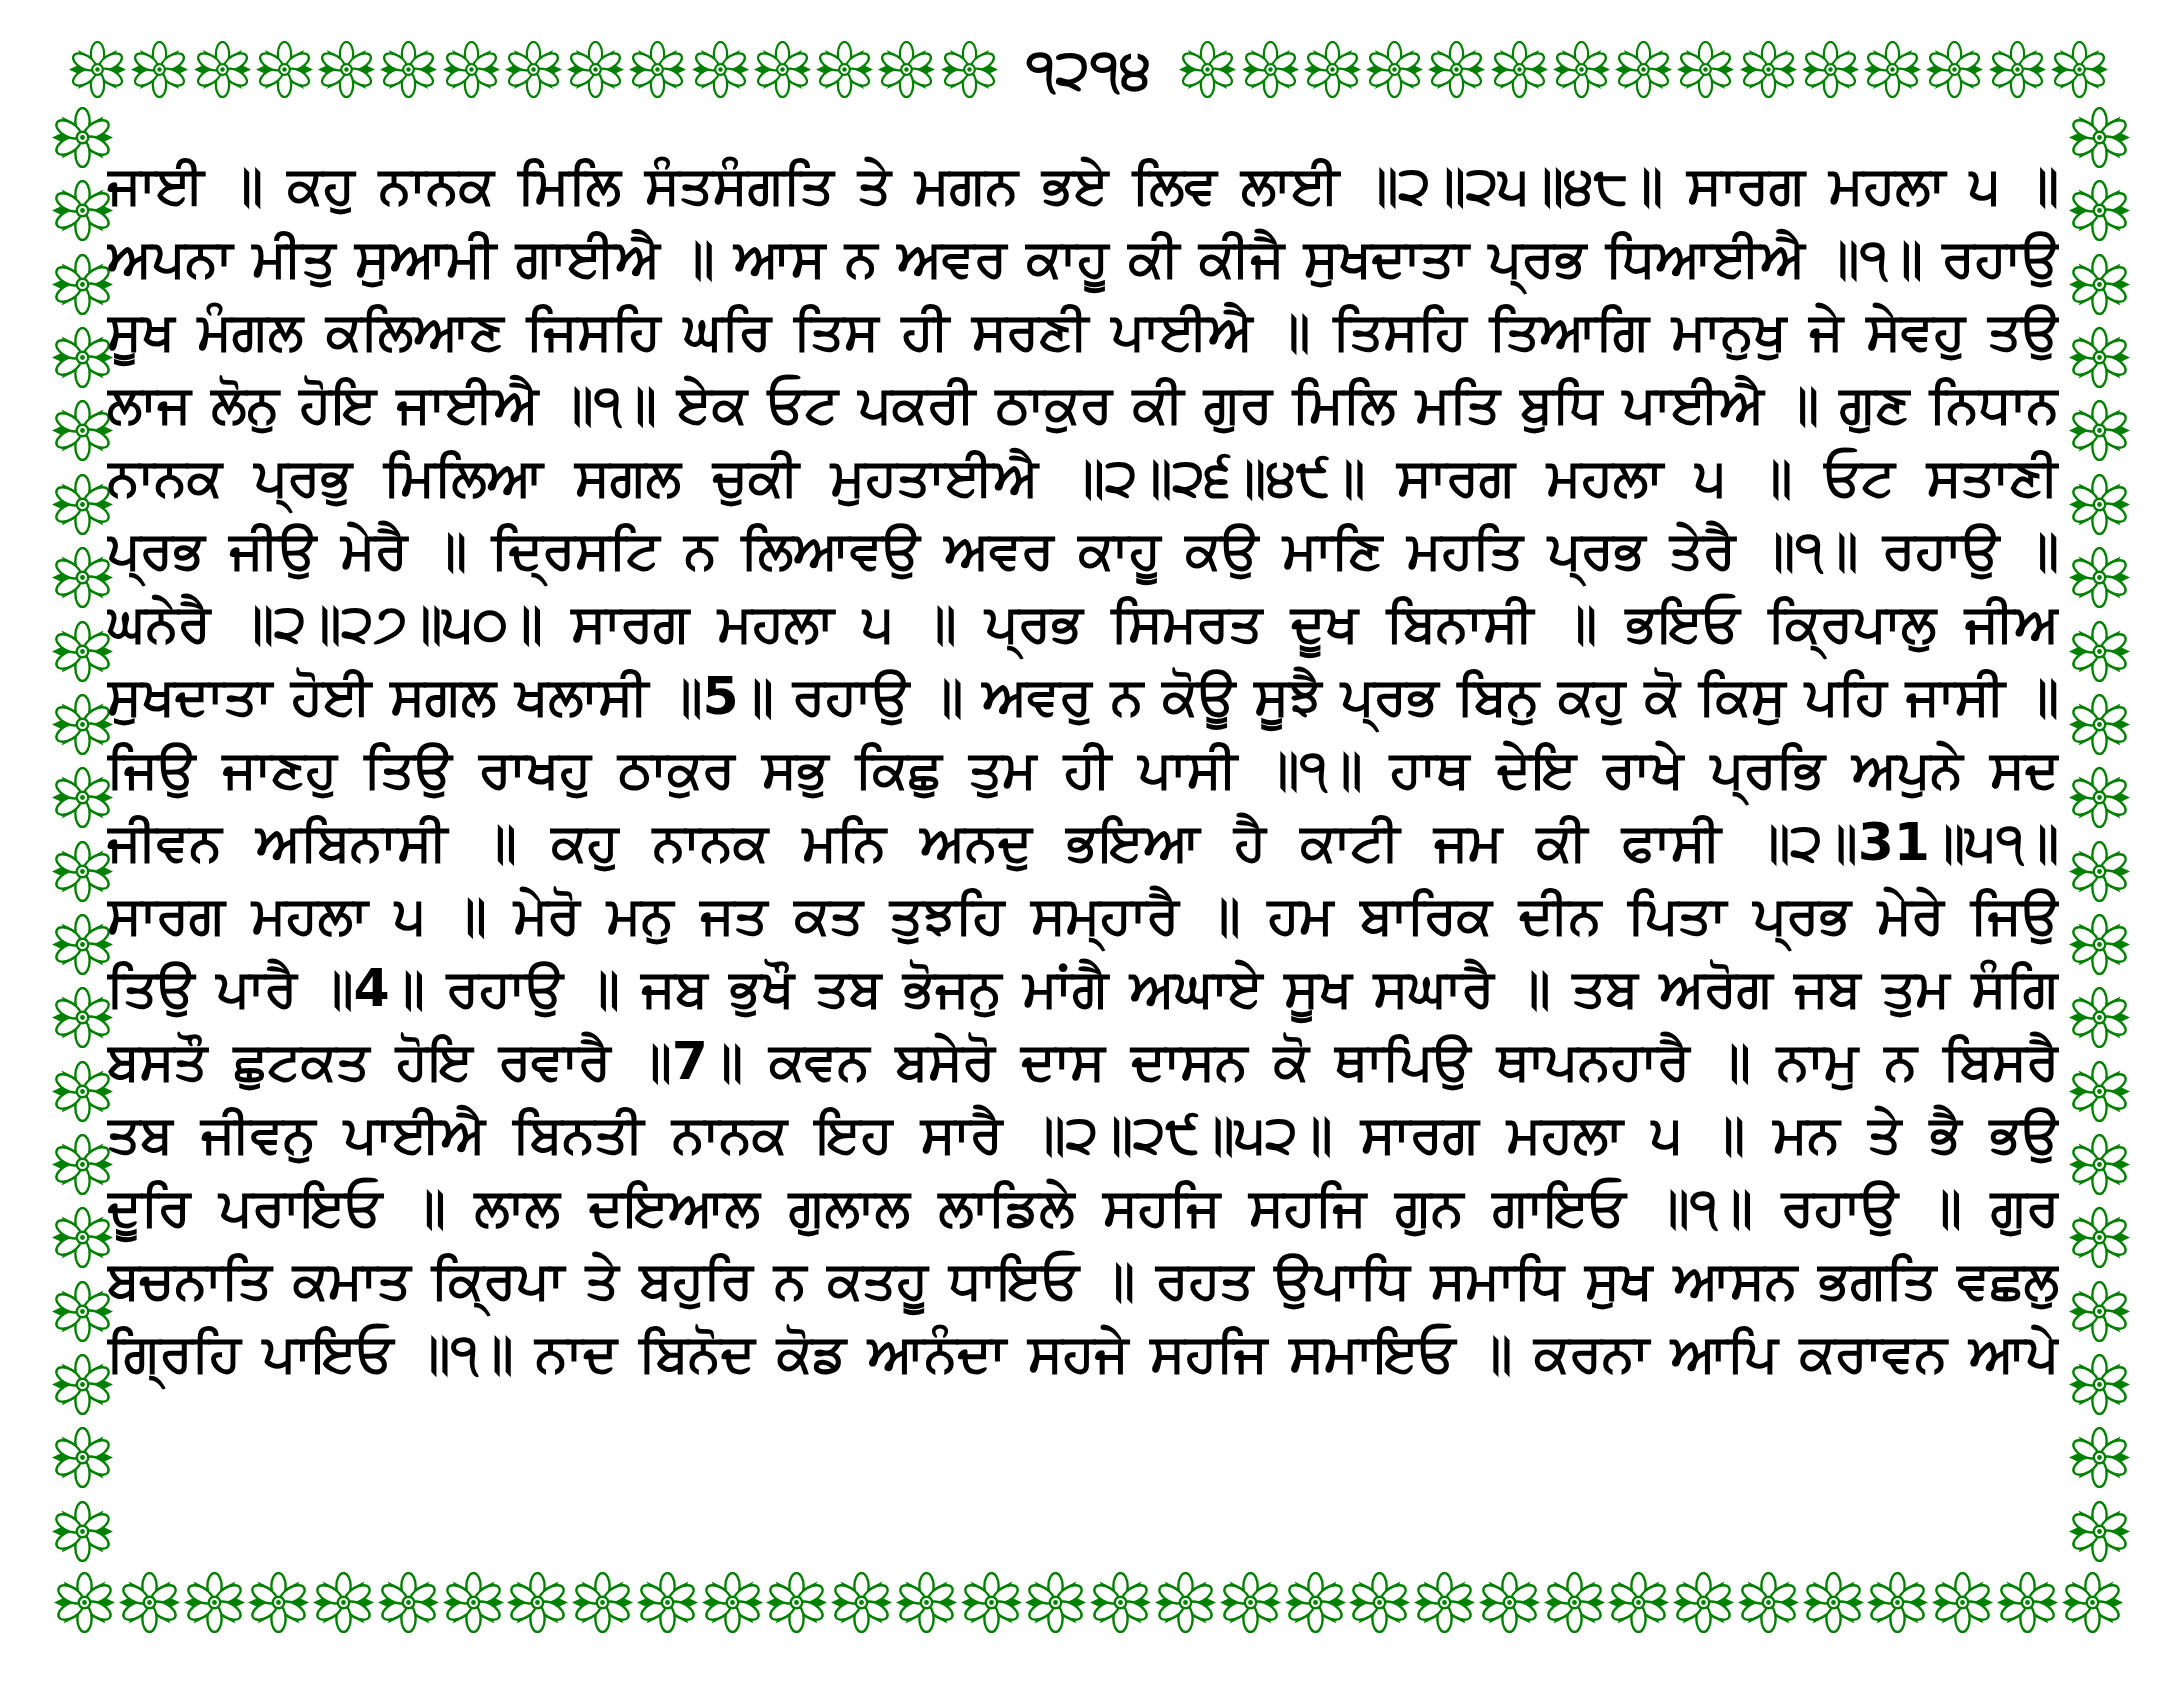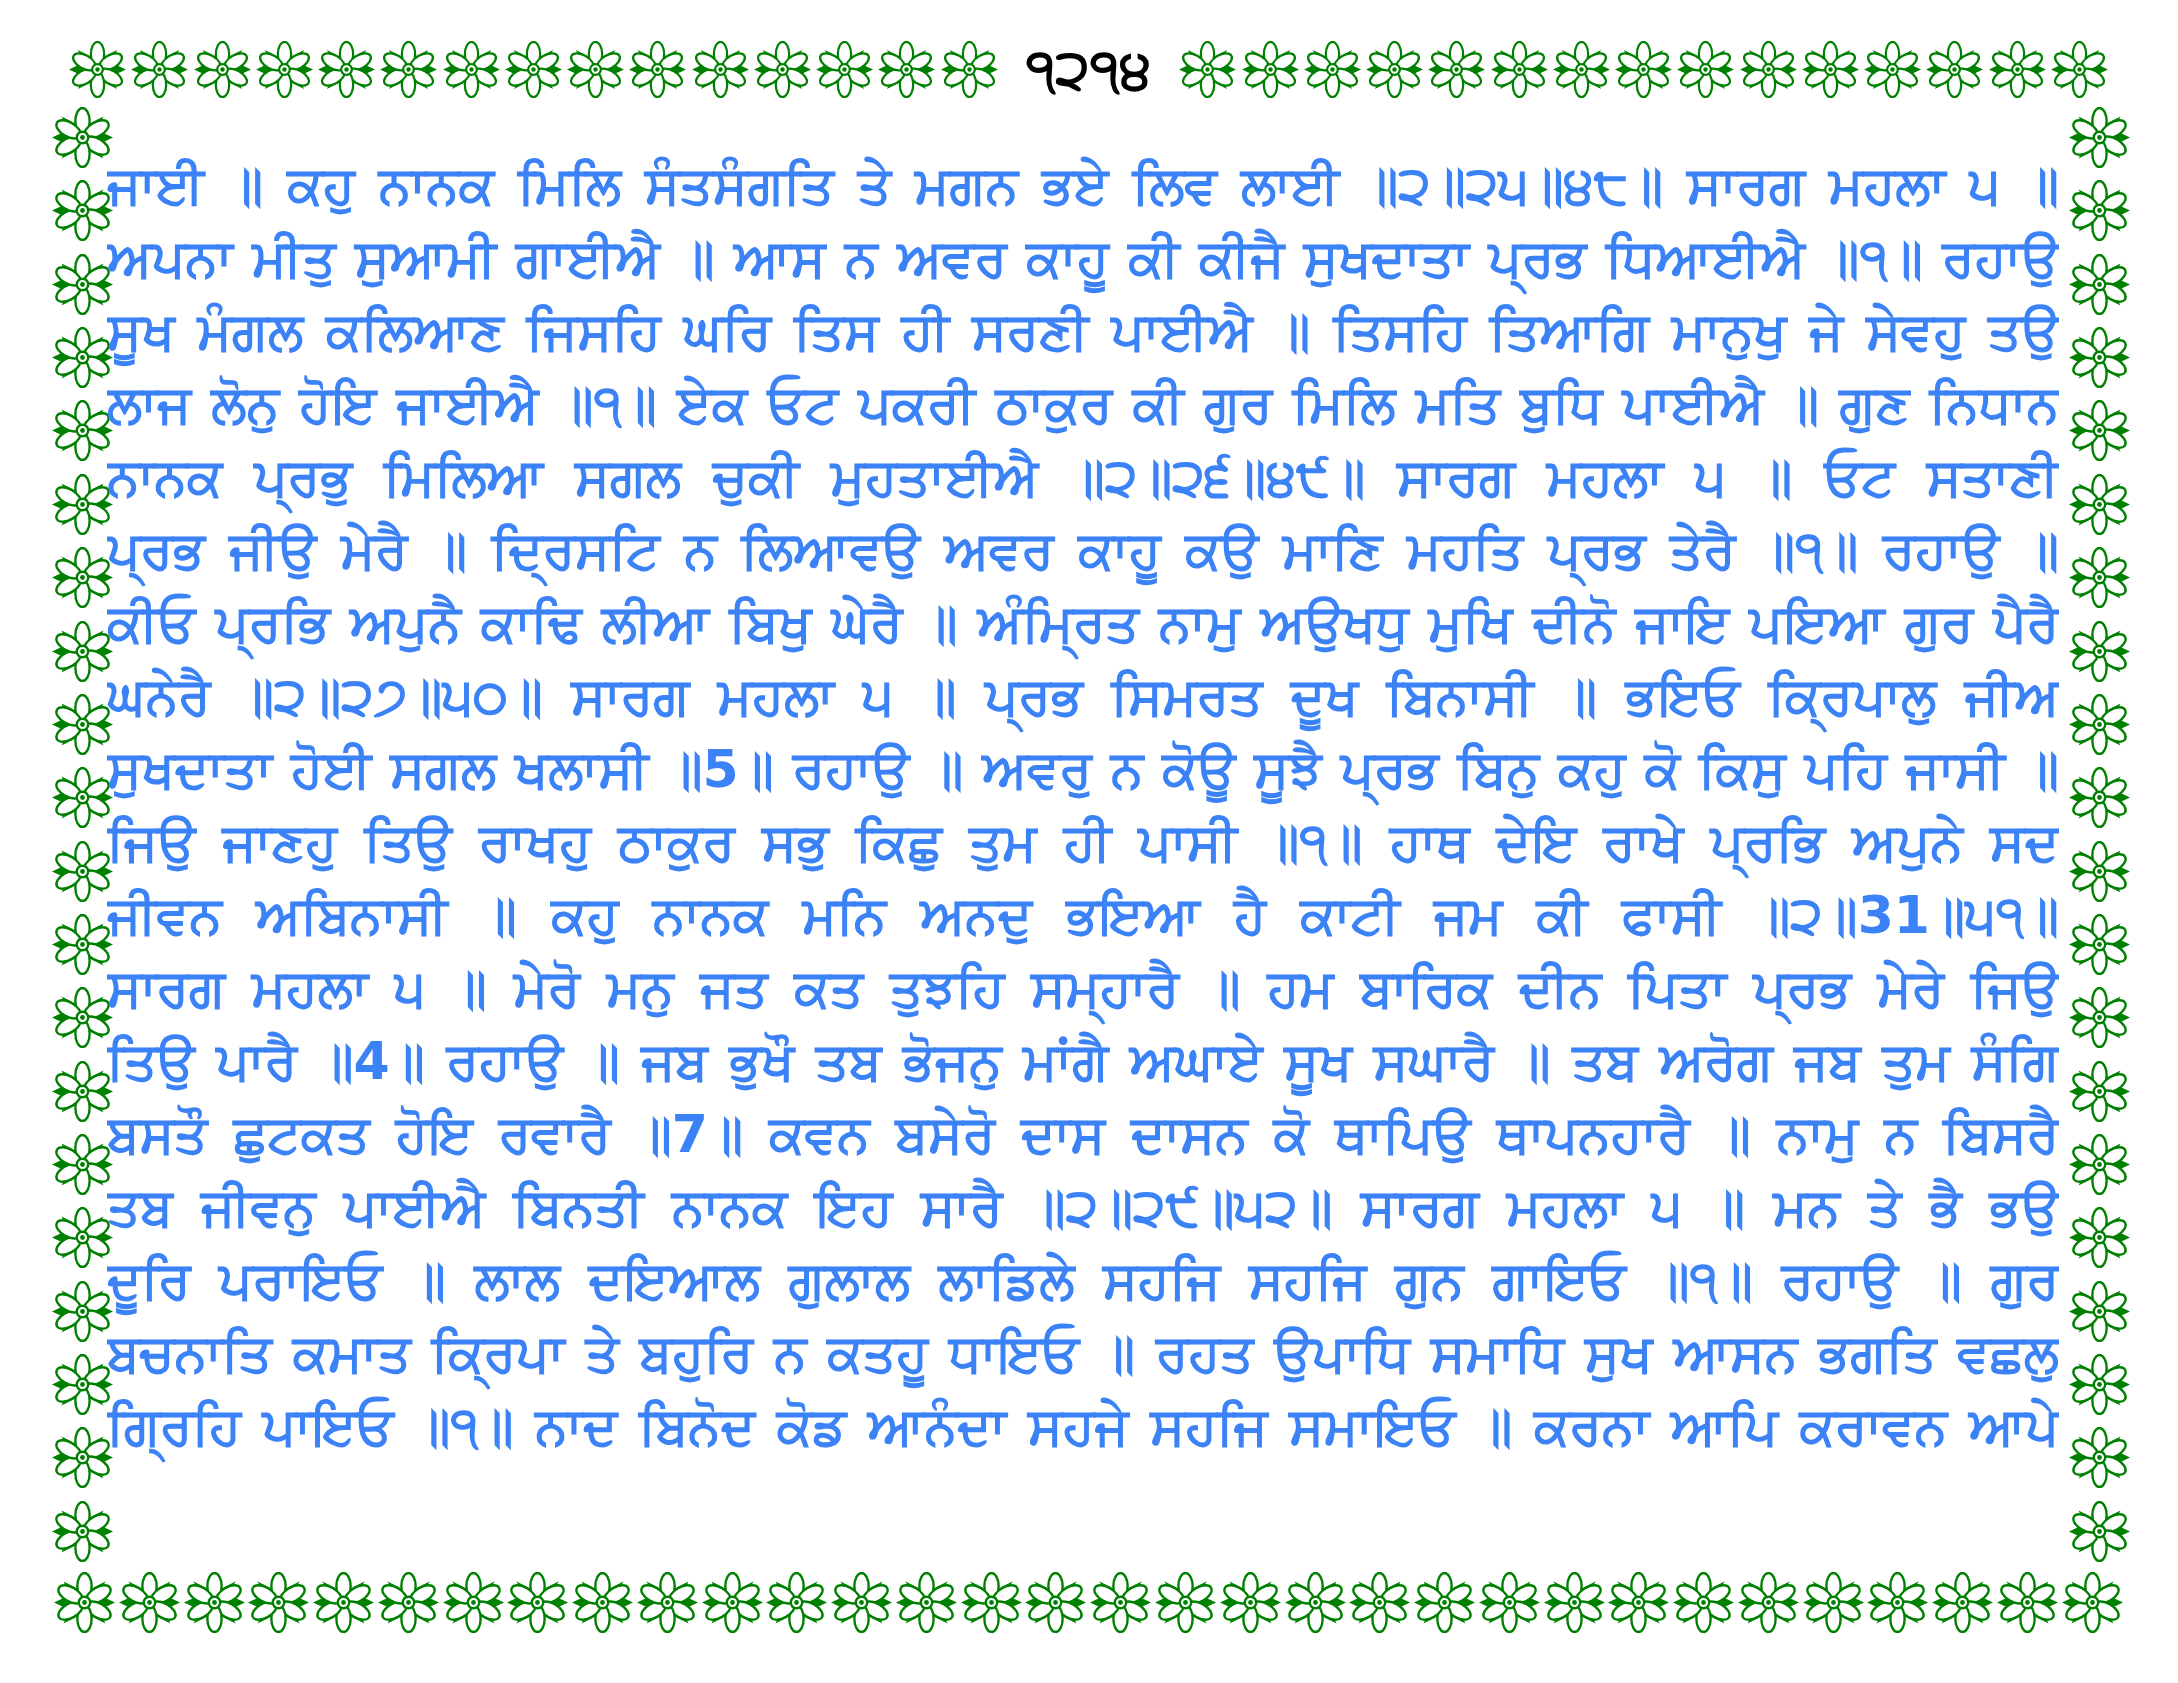--- a/index.html
+++ b/index.html
@@ -31,21 +31,21 @@
   }
   .side-border.left{left:50px;}
   .side-border.right{right:46px;}
   .bottom-border{
     position:absolute;left:54px;bottom:48px;width:2069px;height:65px;
     display:flex;justify-content:space-between;align-items:center;
   }
   
   .text-block{
     position:absolute;left:107px;top:149px;width:1952px;
-    color:#3b82f6;
+    color:#000000;
   }
   .line{
     height:73px;line-height:73px;
     font-size:52px;font-weight:bold;
     text-align:justify;
     text-align-last:justify;
     white-space:normal;
     overflow:hidden;
   }
 </style>
@@ -2314,21 +2314,20 @@
       </svg>
     </div>
 
   <div class="text-block">
     <div class="line">ਜਾਈ ॥ ਕਹੁ ਨਾਨਕ ਮਿਲਿ ਸੰਤਸੰਗਤਿ ਤੇ ਮਗਨ ਭਏ ਲਿਵ ਲਾਈ ॥੨॥੨੫॥੪੮॥ ਸਾਰਗ ਮਹਲਾ ੫ ॥</div>
     <div class="line">ਅਪਨਾ ਮੀਤੁ ਸੁਆਮੀ ਗਾਈਐ ॥ ਆਸ ਨ ਅਵਰ ਕਾਹੂ ਕੀ ਕੀਜੈ ਸੁਖਦਾਤਾ ਪ੍ਰਭ ਧਿਆਈਐ ॥੧॥ ਰਹਾਉ ॥</div>
     <div class="line">ਸੂਖ ਮੰਗਲ ਕਲਿਆਣ ਜਿਸਹਿ ਘਰਿ ਤਿਸ ਹੀ ਸਰਣੀ ਪਾਈਐ ॥ ਤਿਸਹਿ ਤਿਆਗਿ ਮਾਨੁਖੁ ਜੇ ਸੇਵਹੁ ਤਉ</div>
     <div class="line">ਲਾਜ ਲੋਨੁ ਹੋਇ ਜਾਈਐ ॥੧॥ ਏਕ ਓਟ ਪਕਰੀ ਠਾਕੁਰ ਕੀ ਗੁਰ ਮਿਲਿ ਮਤਿ ਬੁਧਿ ਪਾਈਐ ॥ ਗੁਣ ਨਿਧਾਨ</div>
     <div class="line">ਨਾਨਕ ਪ੍ਰਭੁ ਮਿਲਿਆ ਸਗਲ ਚੁਕੀ ਮੁਹਤਾਈਐ ॥੨॥੨੬॥੪੯॥ ਸਾਰਗ ਮਹਲਾ ੫ ॥ ਓਟ ਸਤਾਣੀ</div>
     <div class="line">ਪ੍ਰਭ ਜੀਉ ਮੇਰੈ ॥ ਦ੍ਰਿਸਟਿ ਨ ਲਿਆਵਉ ਅਵਰ ਕਾਹੂ ਕਉ ਮਾਣਿ ਮਹਤਿ ਪ੍ਰਭ ਤੇਰੈ ॥੧॥ ਰਹਾਉ ॥ ਅੰਗੀਕਾਰੁ</div>
-    <div class="line">ਕੀਓ ਪ੍ਰਭਿ ਅਪੁਨੈ ਕਾਢਿ ਲੀਆ ਬਿਖੁ ਘੇਰੈ ॥ ਅੰਮ੍ਰਿਤ ਨਾਮੁ ਅਉਖਧੁ ਮੁਖਿ ਦੀਨੋ ਜਾਇ ਪਇਆ ਗੁਰ ਪੈਰੈ</div>
     <div class="line">ਘਨੇਰੈ ॥੨॥੨੭॥੫੦॥ ਸਾਰਗ ਮਹਲਾ ੫ ॥ ਪ੍ਰਭ ਸਿਮਰਤ ਦੂਖ ਬਿਨਾਸੀ ॥ ਭਇਓ ਕ੍ਰਿਪਾਲੁ ਜੀਅ</div>
     <div class="line">ਸੁਖਦਾਤਾ ਹੋਈ ਸਗਲ ਖਲਾਸੀ ॥5॥ ਰਹਾਉ ॥ ਅਵਰੁ ਨ ਕੋਊ ਸੂਝੈ ਪ੍ਰਭ ਬਿਨੁ ਕਹੁ ਕੋ ਕਿਸੁ ਪਹਿ ਜਾਸੀ ॥</div>
     <div class="line">ਜਿਉ ਜਾਣਹੁ ਤਿਉ ਰਾਖਹੁ ਠਾਕੁਰ ਸਭੁ ਕਿਛੁ ਤੁਮ ਹੀ ਪਾਸੀ ॥੧॥ ਹਾਥ ਦੇਇ ਰਾਖੇ ਪ੍ਰਭਿ ਅਪੁਨੇ ਸਦ</div>
     <div class="line">ਜੀਵਨ ਅਬਿਨਾਸੀ ॥ ਕਹੁ ਨਾਨਕ ਮਨਿ ਅਨਦੁ ਭਇਆ ਹੈ ਕਾਟੀ ਜਮ ਕੀ ਫਾਸੀ ॥੨॥31॥੫੧॥</div>
     <div class="line">ਸਾਰਗ ਮਹਲਾ ੫ ॥ ਮੇਰੋ ਮਨੁ ਜਤ ਕਤ ਤੁਝਹਿ ਸਮ੍ਹਾਰੈ ॥ ਹਮ ਬਾਰਿਕ ਦੀਨ ਪਿਤਾ ਪ੍ਰਭ ਮੇਰੇ ਜਿਉ ਜਾਨਹਿ</div>
     <div class="line">ਤਿਉ ਪਾਰੈ ॥4॥ ਰਹਾਉ ॥ ਜਬ ਭੁਖੌ ਤਬ ਭੋਜਨੁ ਮਾਂਗੈ ਅਘਾਏ ਸੂਖ ਸਘਾਰੈ ॥ ਤਬ ਅਰੋਗ ਜਬ ਤੁਮ ਸੰਗਿ</div>
     <div class="line">ਬਸਤੌ ਛੁਟਕਤ ਹੋਇ ਰਵਾਰੈ ॥7॥ ਕਵਨ ਬਸੇਰੋ ਦਾਸ ਦਾਸਨ ਕੋ ਥਾਪਿਉ ਥਾਪਨਹਾਰੈ ॥ ਨਾਮੁ ਨ ਬਿਸਰੈ</div>
     <div class="line">ਤਬ ਜੀਵਨੁ ਪਾਈਐ ਬਿਨਤੀ ਨਾਨਕ ਇਹ ਸਾਰੈ ॥੨॥੨੯॥੫੨॥ ਸਾਰਗ ਮਹਲਾ ੫ ॥ ਮਨ ਤੇ ਭੈ ਭਉ</div>
     <div class="line">ਦੂਰਿ ਪਰਾਇਓ ॥ ਲਾਲ ਦਇਆਲ ਗੁਲਾਲ ਲਾਡਿਲੇ ਸਹਜਿ ਸਹਜਿ ਗੁਨ ਗਾਇਓ ॥੧॥ ਰਹਾਉ ॥ ਗੁਰ</div>
     <div class="line">ਬਚਨਾਤਿ ਕਮਾਤ ਕ੍ਰਿਪਾ ਤੇ ਬਹੁਰਿ ਨ ਕਤਹੂ ਧਾਇਓ ॥ ਰਹਤ ਉਪਾਧਿ ਸਮਾਧਿ ਸੁਖ ਆਸਨ ਭਗਤਿ ਵਛਲੁ</div>

